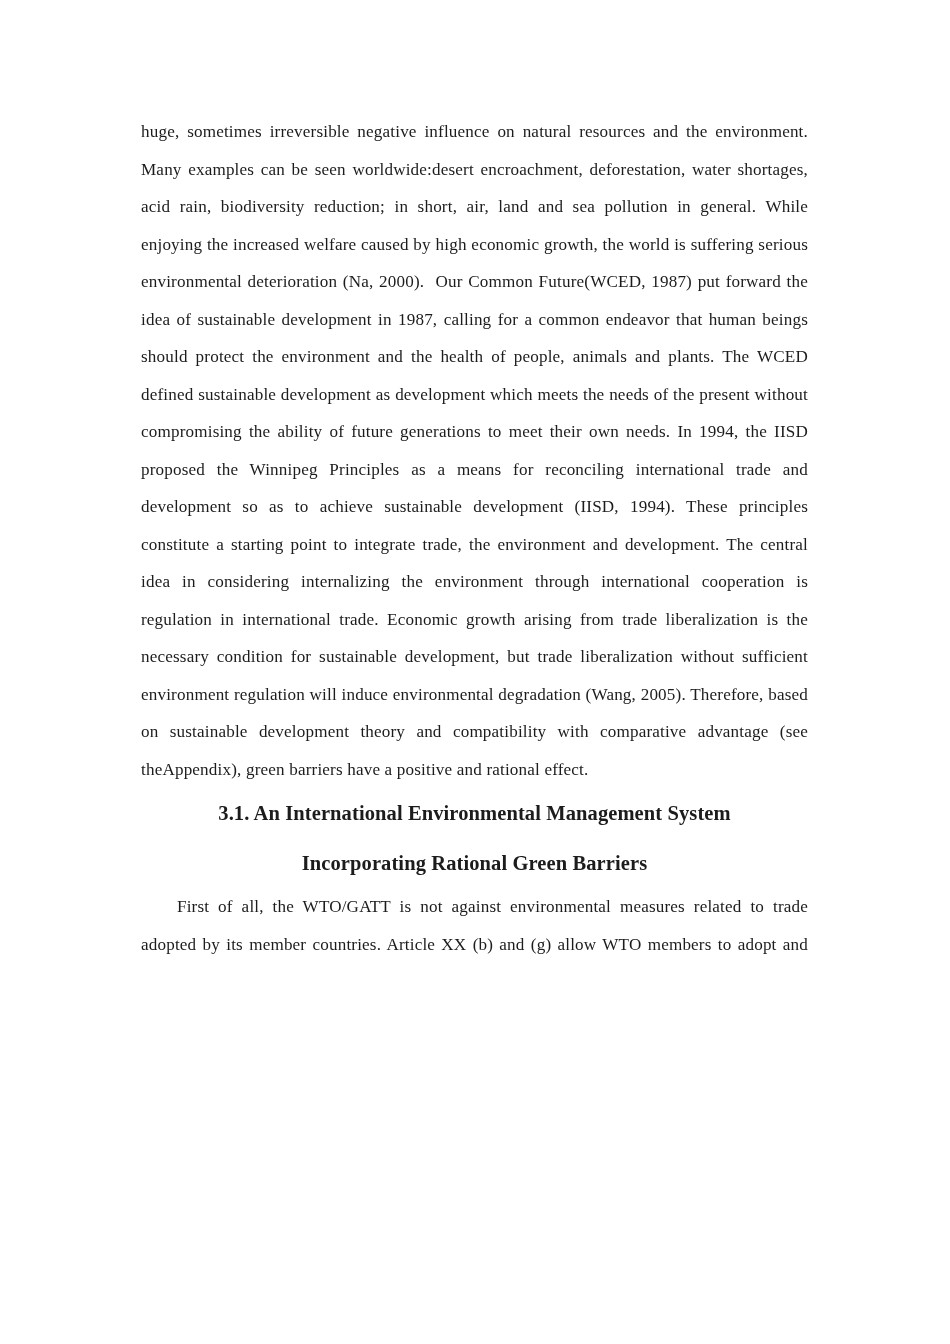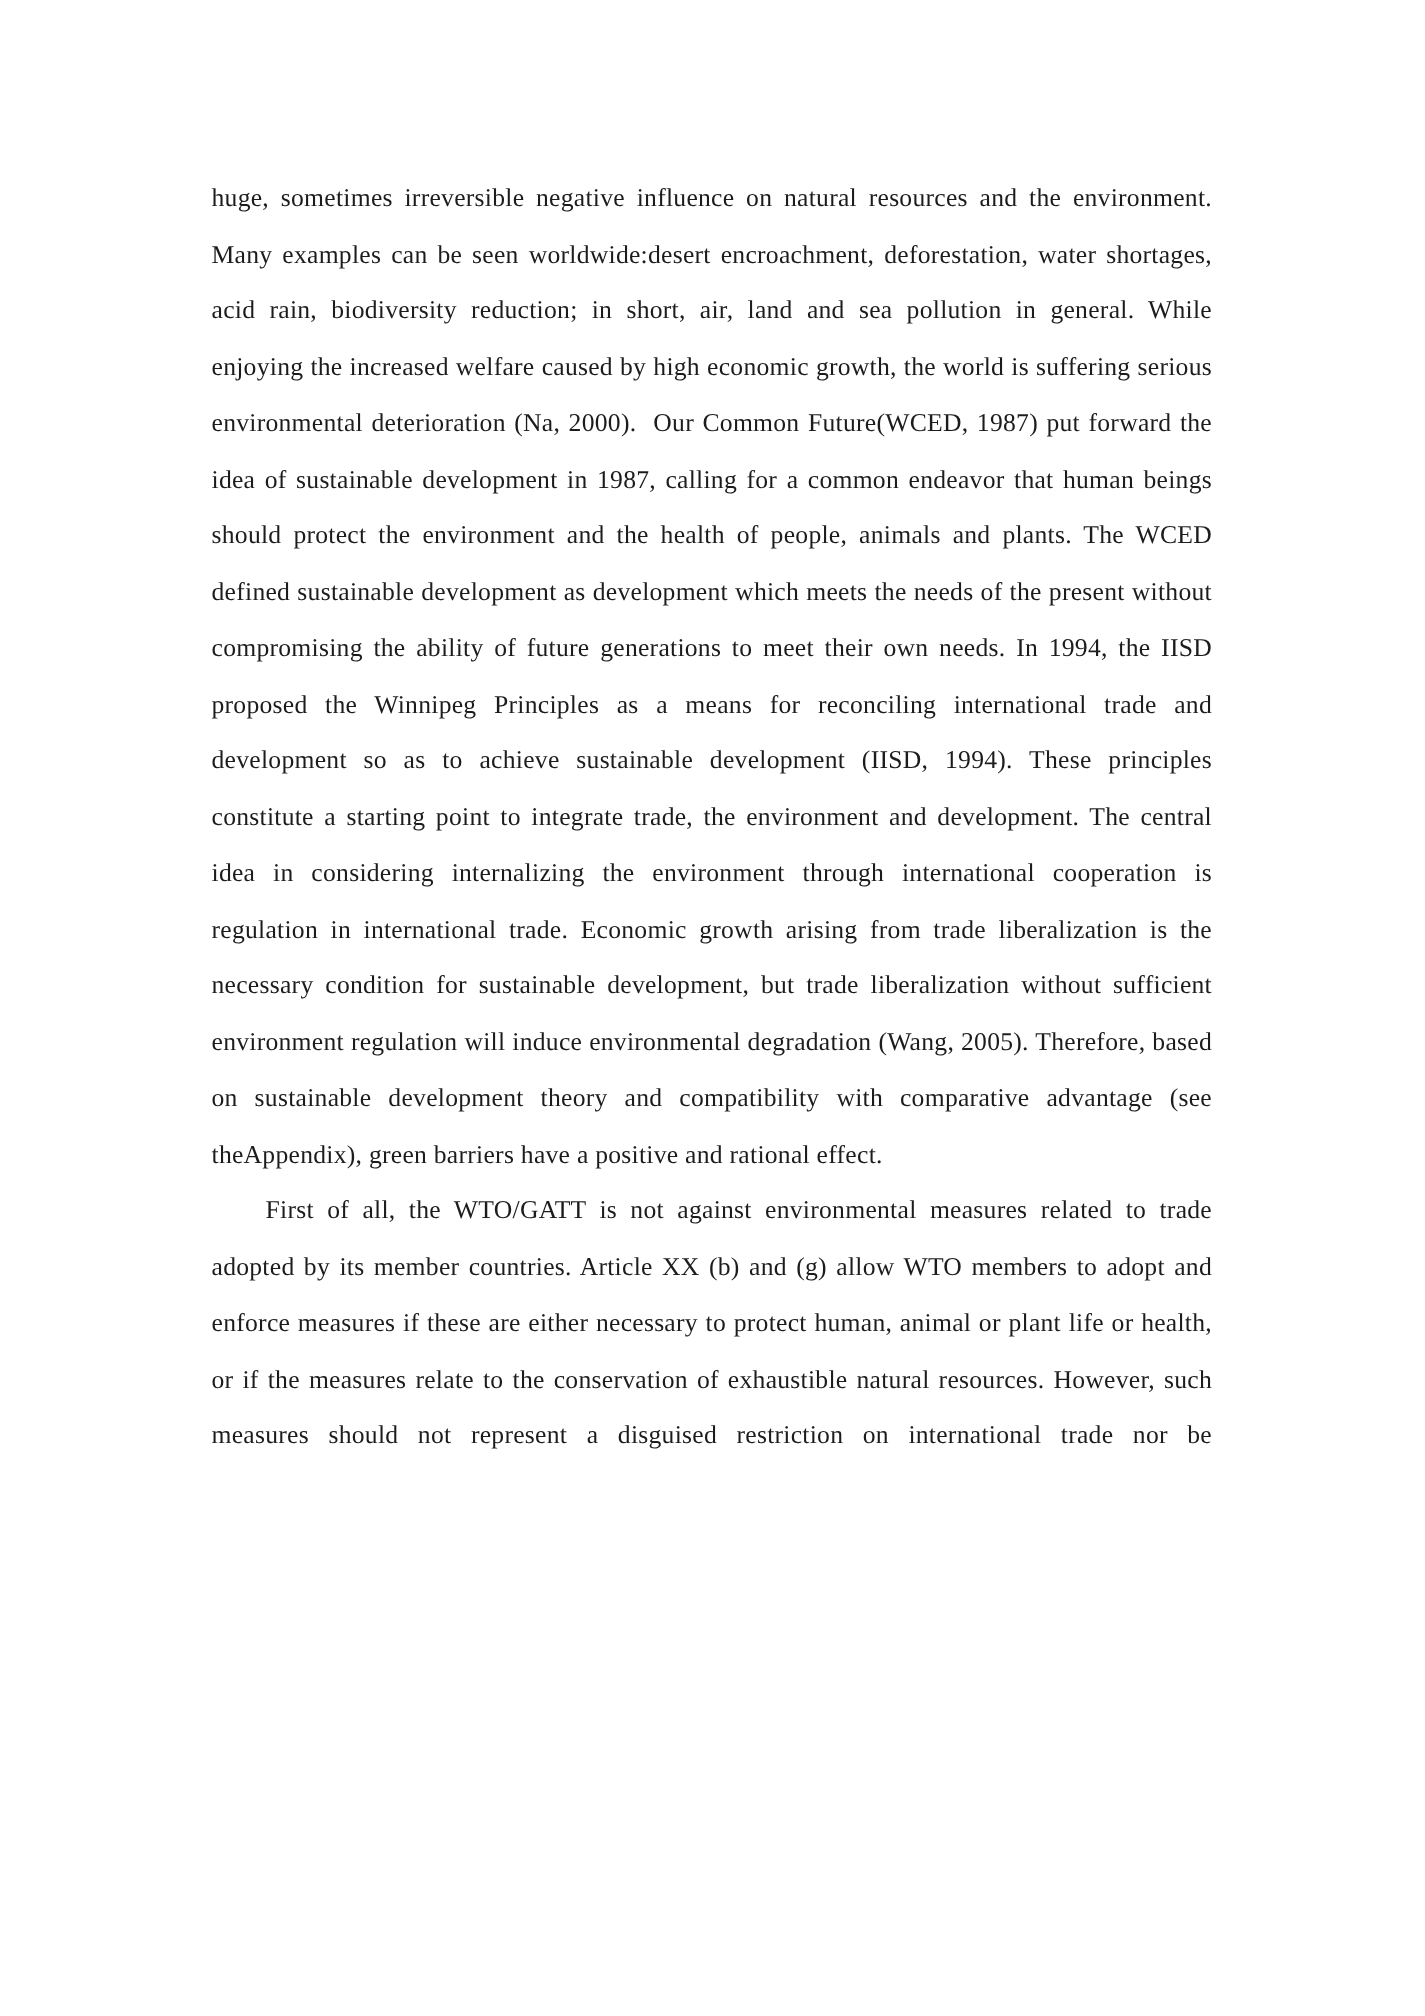--- a/index.html
+++ b/index.html
@@ -59,17 +59,21 @@
   }
 </style>
 </head>
 <body>
 
 <div class="page">
   <div class="content">
 
     <p class="body-para">huge, sometimes irreversible negative influence on natural resources and the environment. Many examples can be seen worldwide:desert encroachment, deforestation, water shortages, acid rain, biodiversity reduction; in short, air, land and sea pollution in general. While enjoying the increased welfare caused by high economic growth, the world is suffering serious environmental deterioration (Na, 2000).  Our Common Future(WCED, 1987) put forward the idea of sustainable development in 1987, calling for a common endeavor that human beings should protect the environment and the health of people, animals and plants. The WCED defined sustainable development as development which meets the needs of the present without compromising the ability of future generations to meet their own needs. In 1994, the IISD proposed the Winnipeg Principles as a means for reconciling international trade and development so as to achieve sustainable development (IISD, 1994). These principles constitute a starting point to integrate trade, the environment and development. The central idea in considering internalizing the environment through international cooperation is regulation in international trade. Economic growth arising from trade liberalization is the necessary condition for sustainable development, but trade liberalization without sufficient environment regulation will induce environmental degradation (Wang, 2005). Therefore, based on sustainable development theory and compatibility with comparative advantage (see theAppendix), green barriers have a positive and rational effect.</p>
 
+    <h2 class="section-heading heading-block">
+      <span class="heading-line">3.1. An International Environmental Management System</span>
+      <span class="heading-line second">Incorporating Rational Green Barriers</span>
+    </h2>
 
     <p class="body-para indented">First of all, the WTO/GATT is not against environmental measures related to trade adopted by its member countries. Article XX (b) and (g) allow WTO members to adopt and enforce measures if these are either necessary to protect human, animal or plant life or health, or if the measures relate to the conservation of exhaustible natural resources. However, such measures should not represent a disguised restriction on international trade nor be discriminatory in application. This Article has been regarded as the general principle for dealing with environmental disputes under</p>
 
   </div>
 </div>
 
 </body></html>

